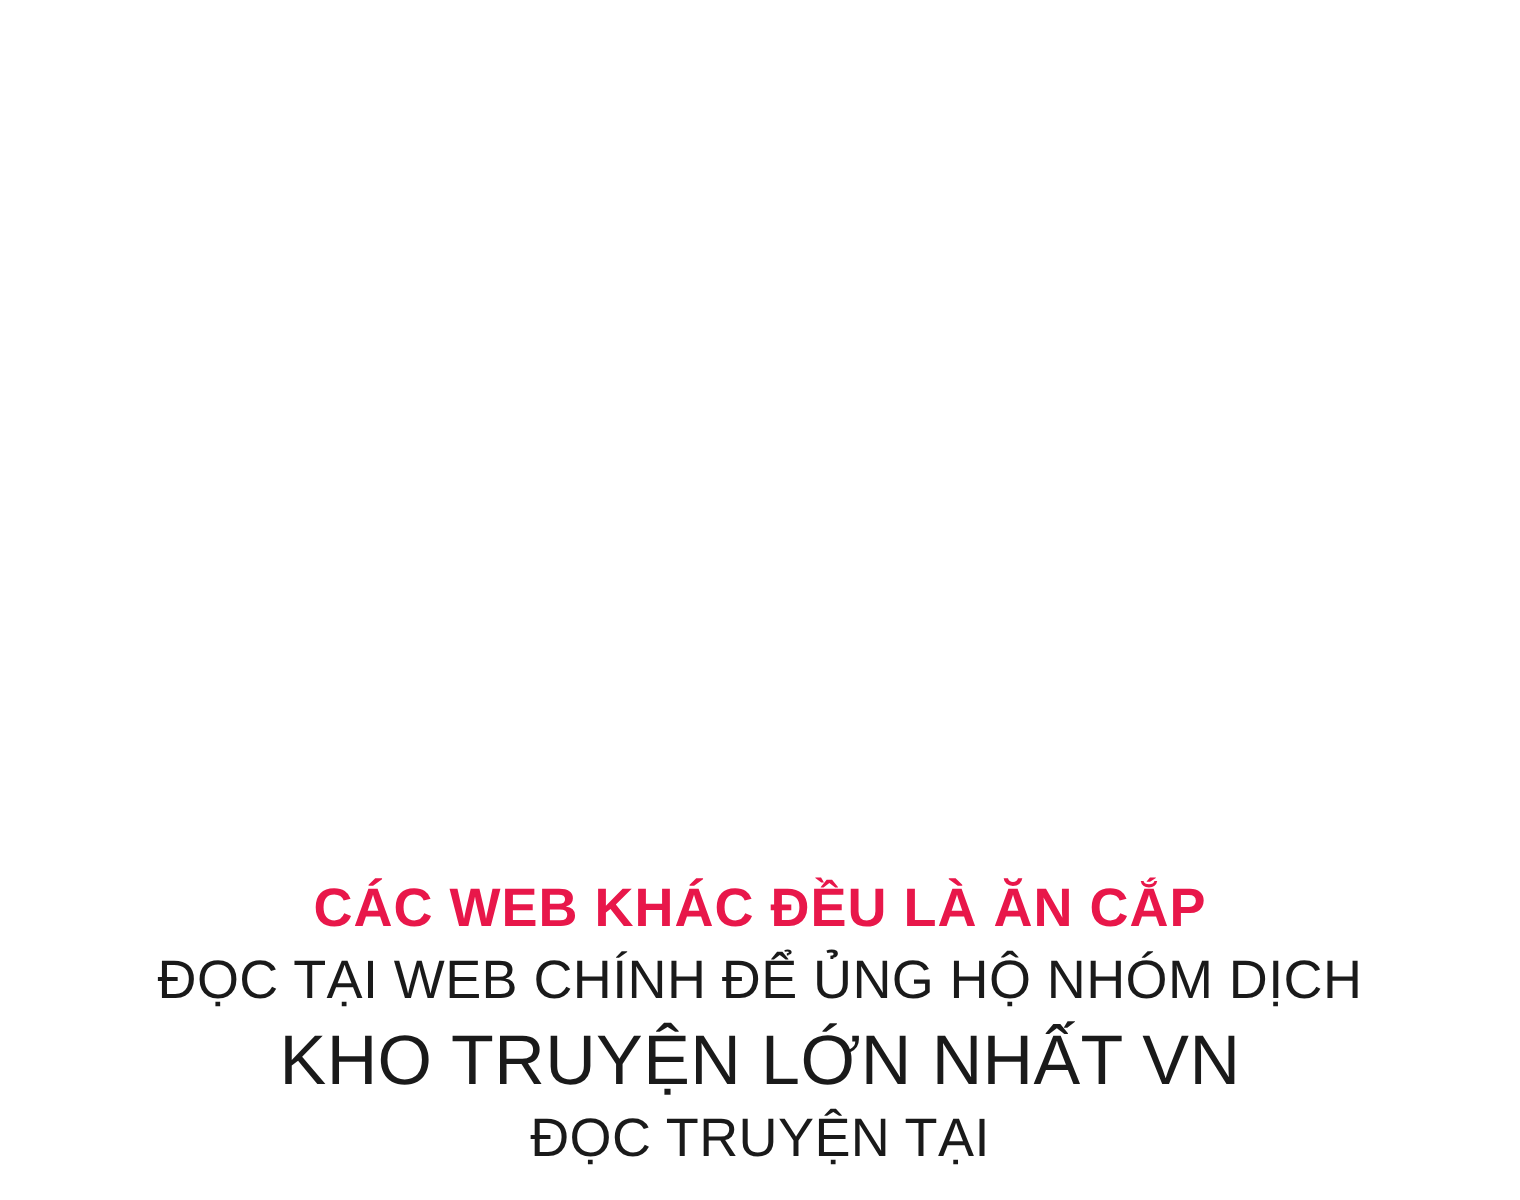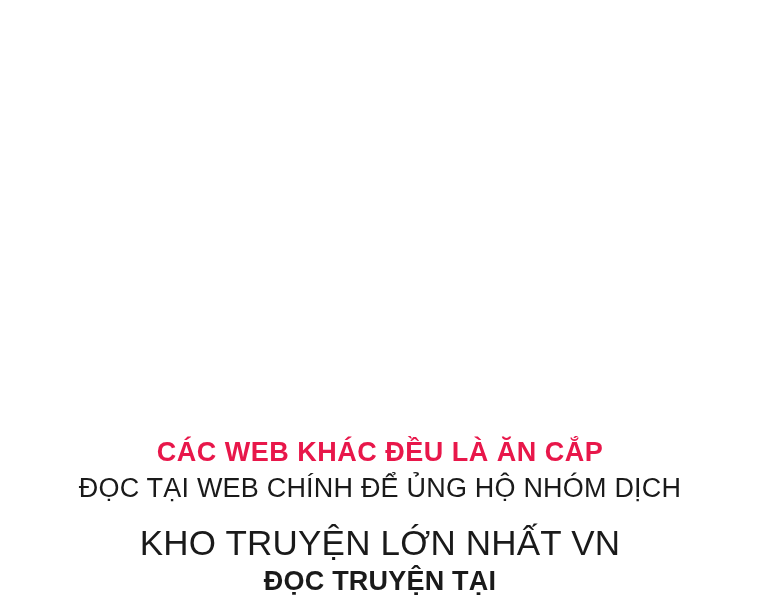--- a/index.html
+++ b/index.html
@@ -18,51 +18,51 @@
     width: 760px;
     height: 600px;
     background: #ffffff;
   }
   .watermark-block {
     position: absolute;
     left: 0;
     right: 0;
     bottom: 0;
     text-align: center;
-    padding-bottom: 2px;
+    padding-bottom: 14px;
   }
   .wm-line {
     display: block;
     white-space: nowrap;
     line-height: 1.18;
     letter-spacing: 0.2px;
   }
   .wm-line-1 {
     color: #e8174a;
     font-weight: bold;
     font-size: 27px;
     letter-spacing: 0.5px;
     margin-bottom: 4px;
   }
   .wm-line-2 {
     color: #1a1a1a;
     font-size: 27px;
     font-weight: normal;
-    margin-bottom: 17px;
+    margin-bottom: 3px;
   }
   .wm-line-3 {
     color: #1a1a1a;
     font-size: 35px;
     font-weight: normal;
     margin-bottom: 3px;
   }
   .wm-line-4 {
     color: #1a1a1a;
     font-size: 27px;
-    font-weight: bold;
+    font-weight: normal;
   }
   .canvas-area {
     position: absolute;
     top: 0;
     left: 0;
     width: 760px;
     height: 430px;
     background: #ffffff;
   }
 </style>

